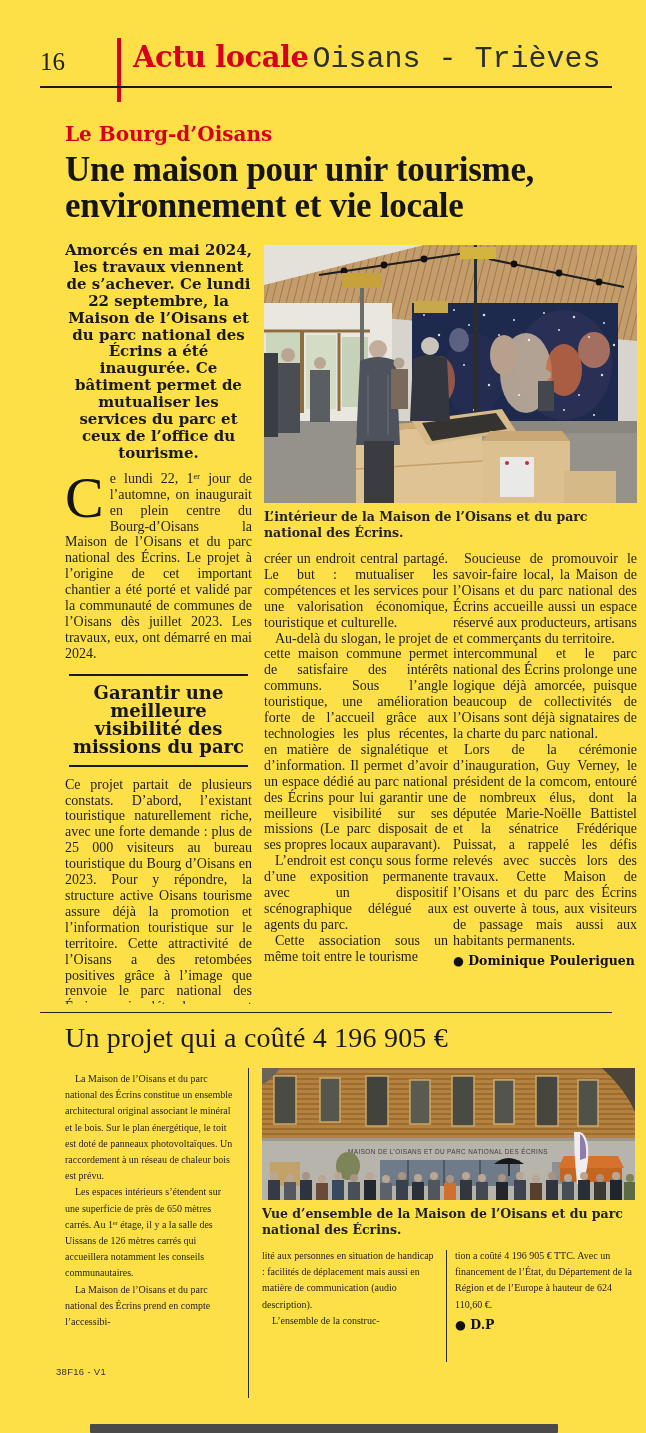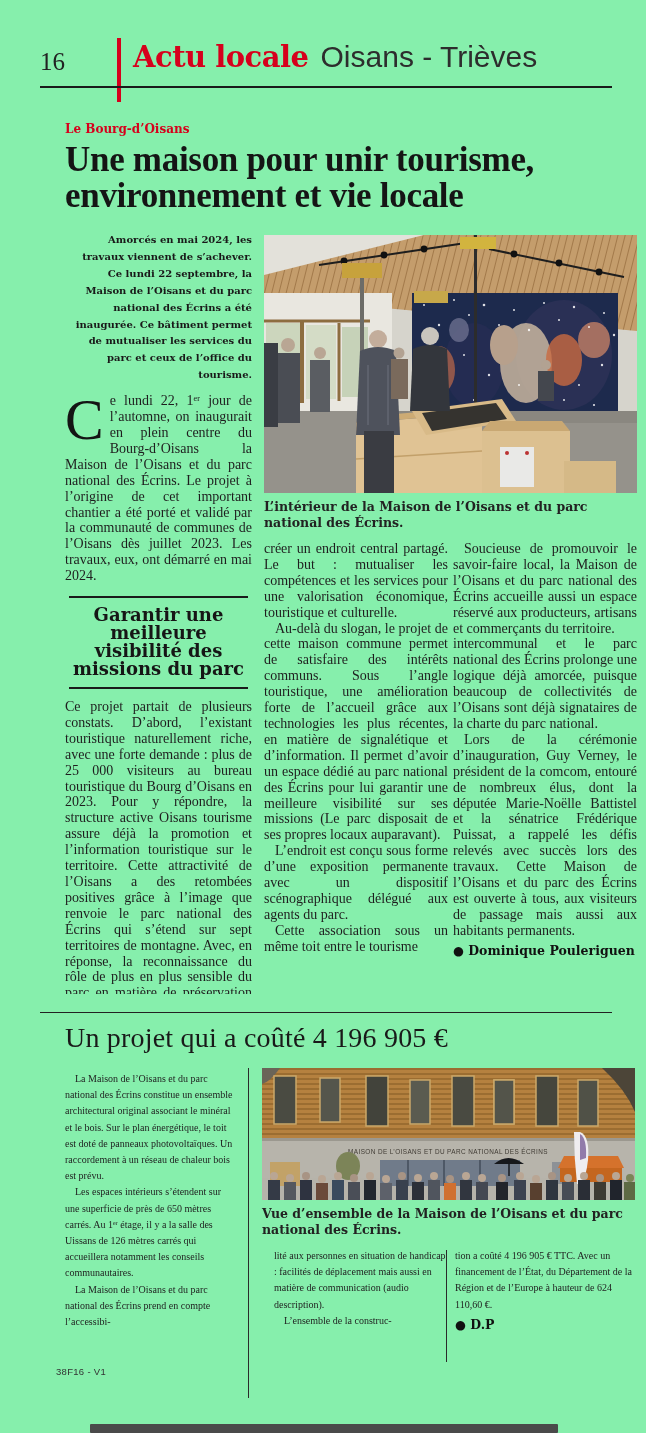--- a/index.html
+++ b/index.html
@@ -1,65 +1,65 @@
 <!DOCTYPE html>
 <html lang="fr"><head>
 <meta charset="utf-8">
 <style>
   html,body{margin:0;padding:0;background:#ffffff;}
   .page{
     position:relative;
     width:646px;height:1433px;
-    background:#86efac;
+    background:#fde047;
     overflow:hidden;
     font-family:"Liberation Serif", serif;
     color:#1c1c1c;
   }
   
   .masthead{position:absolute;top:38px;left:40px;right:34px;height:60px;}
   .pageno{position:absolute;left:0;top:10px;font-size:25px;color:#222;font-family:"Liberation Serif",serif;}
   .redbar{position:absolute;left:77px;top:0;width:4px;height:64px;background:#d6001c;}
   .section-line{position:absolute;left:93px;top:2px;white-space:nowrap;}
   .section-name{font-family:"DejaVu Serif",serif;font-weight:bold;font-size:29px;color:#d6001c;letter-spacing:-0.5px;}
-  .edition-name{font-family:Liberation Sans, sans-serif;font-size:30px;color:#2d2d2d;margin-left:8px;}
+  .edition-name{font-family:Liberation Mono, monospace;font-size:30px;color:#2d2d2d;}
   .head-rule{position:absolute;left:40px;right:34px;top:86px;height:2px;background:#1a1a1a;}
 
   
   .art1{position:absolute;left:65px;top:122px;width:570px;}
-  .kicker{font-family:"DejaVu Serif",serif;font-weight:bold;font-size:12px;color:#d6001c;margin:0 0 6px 0;}
+  .kicker{font-family:"DejaVu Serif",serif;font-weight:bold;font-size:20px;color:#d6001c;margin:0 0 6px 0;}
   .headline1{font-family:"Liberation Serif",serif;font-weight:bold;font-size:35px;line-height:36px;color:#151515;margin:0 0 18px 0;width:565px;letter-spacing:-0.3px;}
   .cols{position:relative;width:570px;}
   .col1{position:absolute;left:0;top:0;width:187px;height:762px;overflow:hidden;}
   .rightwrap{position:absolute;left:199px;top:3px;width:373px;}
   .photo1{width:373px;height:258px;display:block;background:#cfcdc6;}
   .caption{font-family:"DejaVu Serif",serif;font-weight:bold;font-size:12.5px;line-height:16px;color:#222;margin:6px 0 10px 0;}
   .twocol{position:relative;width:373px;height:448px;overflow:hidden;}
   .bcol{position:absolute;top:0;width:184px;height:448px;overflow:hidden;}
   .bcol.c2{left:0;}
   .bcol.c3{left:189px;}
 
   p.body{font-size:14px;line-height:15.9px;text-align:justify;margin:0;color:#1e1e1e;}
   p.body.ind{text-indent:11px;}
-  .lead{font-family:"DejaVu Serif",serif;font-weight:bold;font-size:10px;line-height:16.9px;text-align:right;margin:0 0 9px 0;color:#191919;}
+  .lead{font-family:"DejaVu Serif",serif;font-weight:bold;font-size:15px;line-height:16.9px;text-align:center;margin:0 0 9px 0;color:#191919;}
   .dcap{float:left;font-family:"Liberation Serif",serif;font-size:58px;line-height:46px;padding:4px 6px 0 0;color:#141414;}
   .subhead{margin:12px 4px 10px 4px;padding:8px 0 9px 0;border-top:2px solid #1a1a1a;border-bottom:2px solid #1a1a1a;text-align:center;font-family:"DejaVu Serif",serif;font-weight:bold;font-size:18px;line-height:18px;color:#161616;}
   .byline{font-family:"DejaVu Serif",serif;font-weight:bold;font-size:12.5px;margin-top:4px;color:#111;}
 
   
   .art-rule{position:absolute;left:40px;right:34px;top:1012px;height:1px;background:#222;}
   .art2{position:absolute;left:65px;top:1022px;width:570px;}
   .headline2{font-family:"Liberation Serif",serif;font-weight:400;font-size:28px;color:#191919;margin:0 0 14px 0;letter-spacing:0.2px;}
   .a2row{position:relative;width:570px;height:330px;}
   .a2left{position:absolute;left:0;top:3px;width:172px;height:322px;overflow:hidden;}
   .a2divider{position:absolute;left:183px;top:0;width:1px;height:330px;background:#2a2a2a;}
   .a2right{position:absolute;left:197px;top:0;width:373px;}
   .photo2{width:373px;height:132px;display:block;background:#b6b3aa;}
   .a2cols{position:relative;width:373px;height:118px;overflow:hidden;margin-top:2px;}
   .a2c{position:absolute;top:0;height:118px;overflow:hidden;}
-  .a2c.m{left:12px;width:176px;}
+  .a2c.m{left:0;width:176px;}
   .a2cdiv{position:absolute;left:184px;top:2px;width:1px;height:112px;background:#2a2a2a;}
   .a2c.r{left:193px;width:180px;}
   p.body2{font-size:10px;line-height:16.2px;text-align:left;margin:0;color:#1e1e1e;}
   p.body2.ind{text-indent:10px;}
 
   .foot-code{position:absolute;left:56px;top:1366px;font-family:"Liberation Sans",sans-serif;font-size:9.5px;color:#333;letter-spacing:0.3px;}
   .bottom-strip{position:absolute;left:90px;top:1424px;width:468px;height:9px;background:#4a4a4a;border-radius:1px;}
 </style>
 </head>
 <body>

